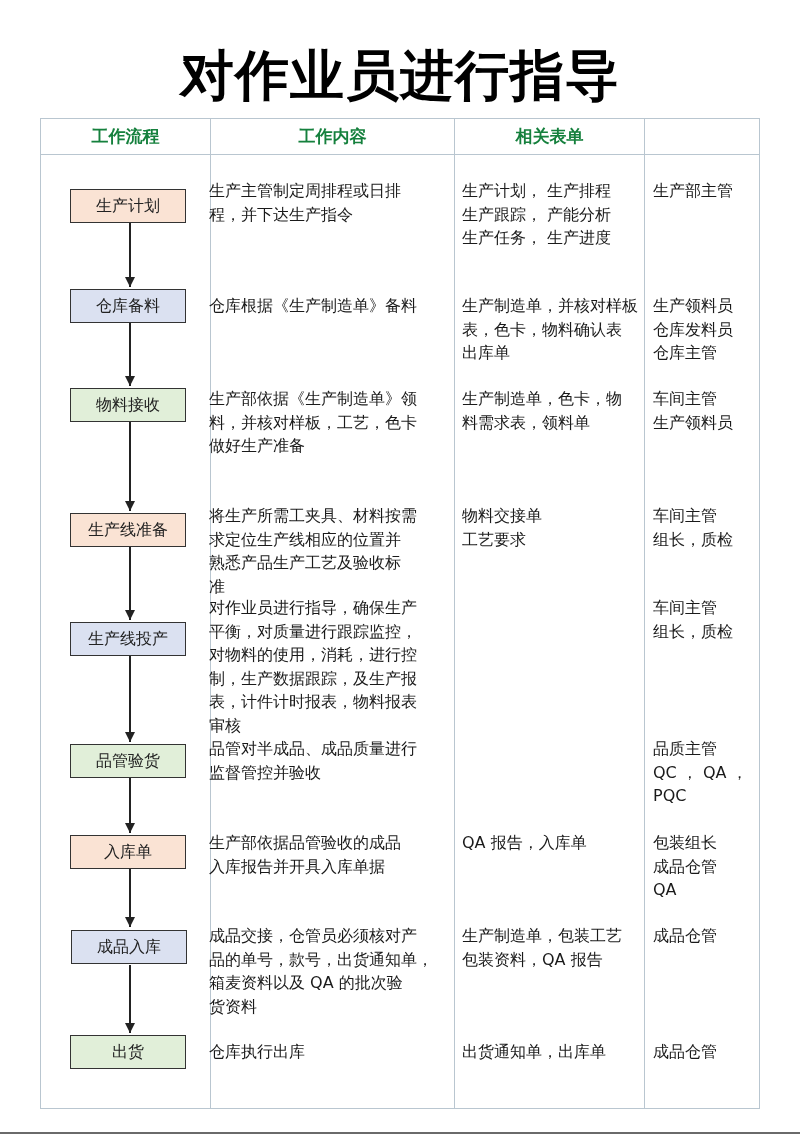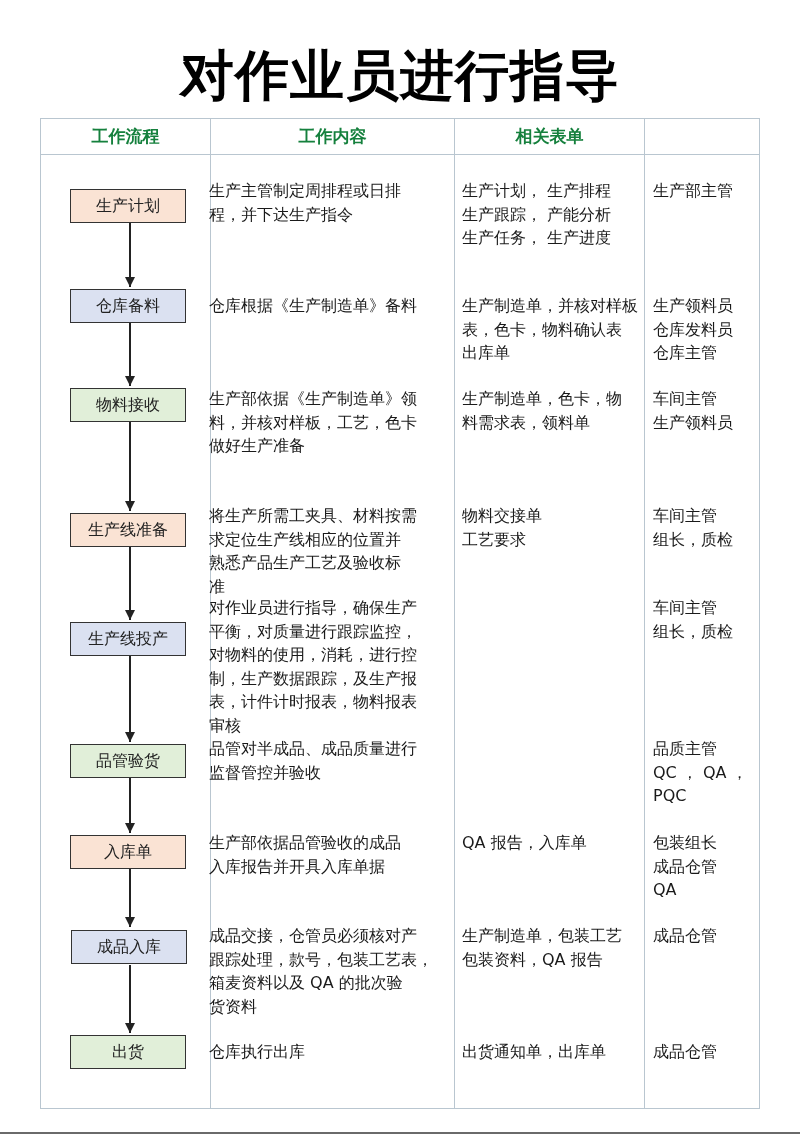--- a/index.html
+++ b/index.html
@@ -129,21 +129,21 @@
   <div class="box c-orange" style="left:29px;top:716px">入库单</div>
   <div class="cell forms" style="top:712px">QA 报告，入库单</div>
   <div class="cell content" style="top:712px">生产部依据品管验收的成品
 入库报告并开具入库单据</div>
   <div class="cell owner" style="top:712px">包装组长
 成品仓管
 QA</div>
 
   <div class="box c-blue" style="left:30px;top:811px">成品入库</div>
   <div class="cell content" style="top:805px">成品交接，仓管员必须核对产
-跟踪处理，款号，包装工艺表，
+品的单号，款号，出货通知单，
 箱麦资料以及 QA 的批次验
 货资料</div>
   <div class="cell forms" style="top:805px">生产制造单，包装工艺
 包装资料，QA 报告</div>
   <div class="cell owner" style="top:805px">成品仓管</div>
 
   <div class="box c-green" style="left:29px;top:916px">出货</div>
   <div class="cell content" style="top:921px">仓库执行出库</div>
   <div class="cell forms" style="top:921px">出货通知单，出库单</div>
   <div class="cell owner" style="top:921px">成品仓管</div>

